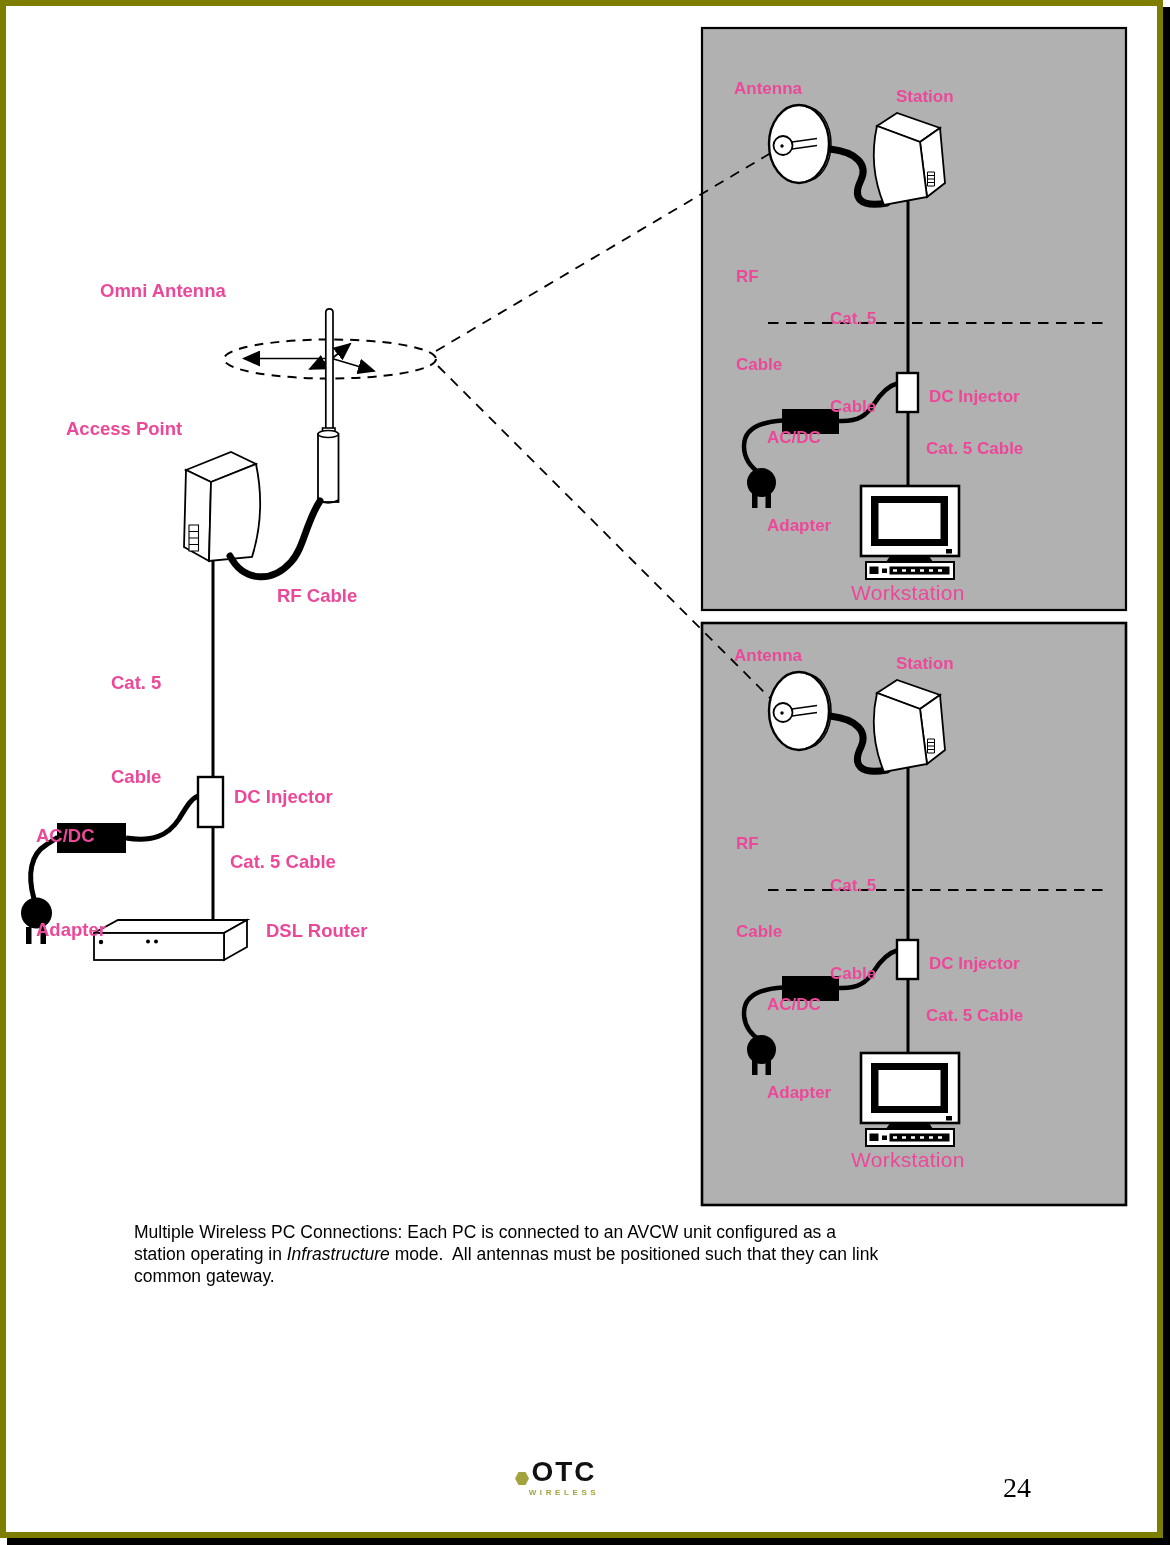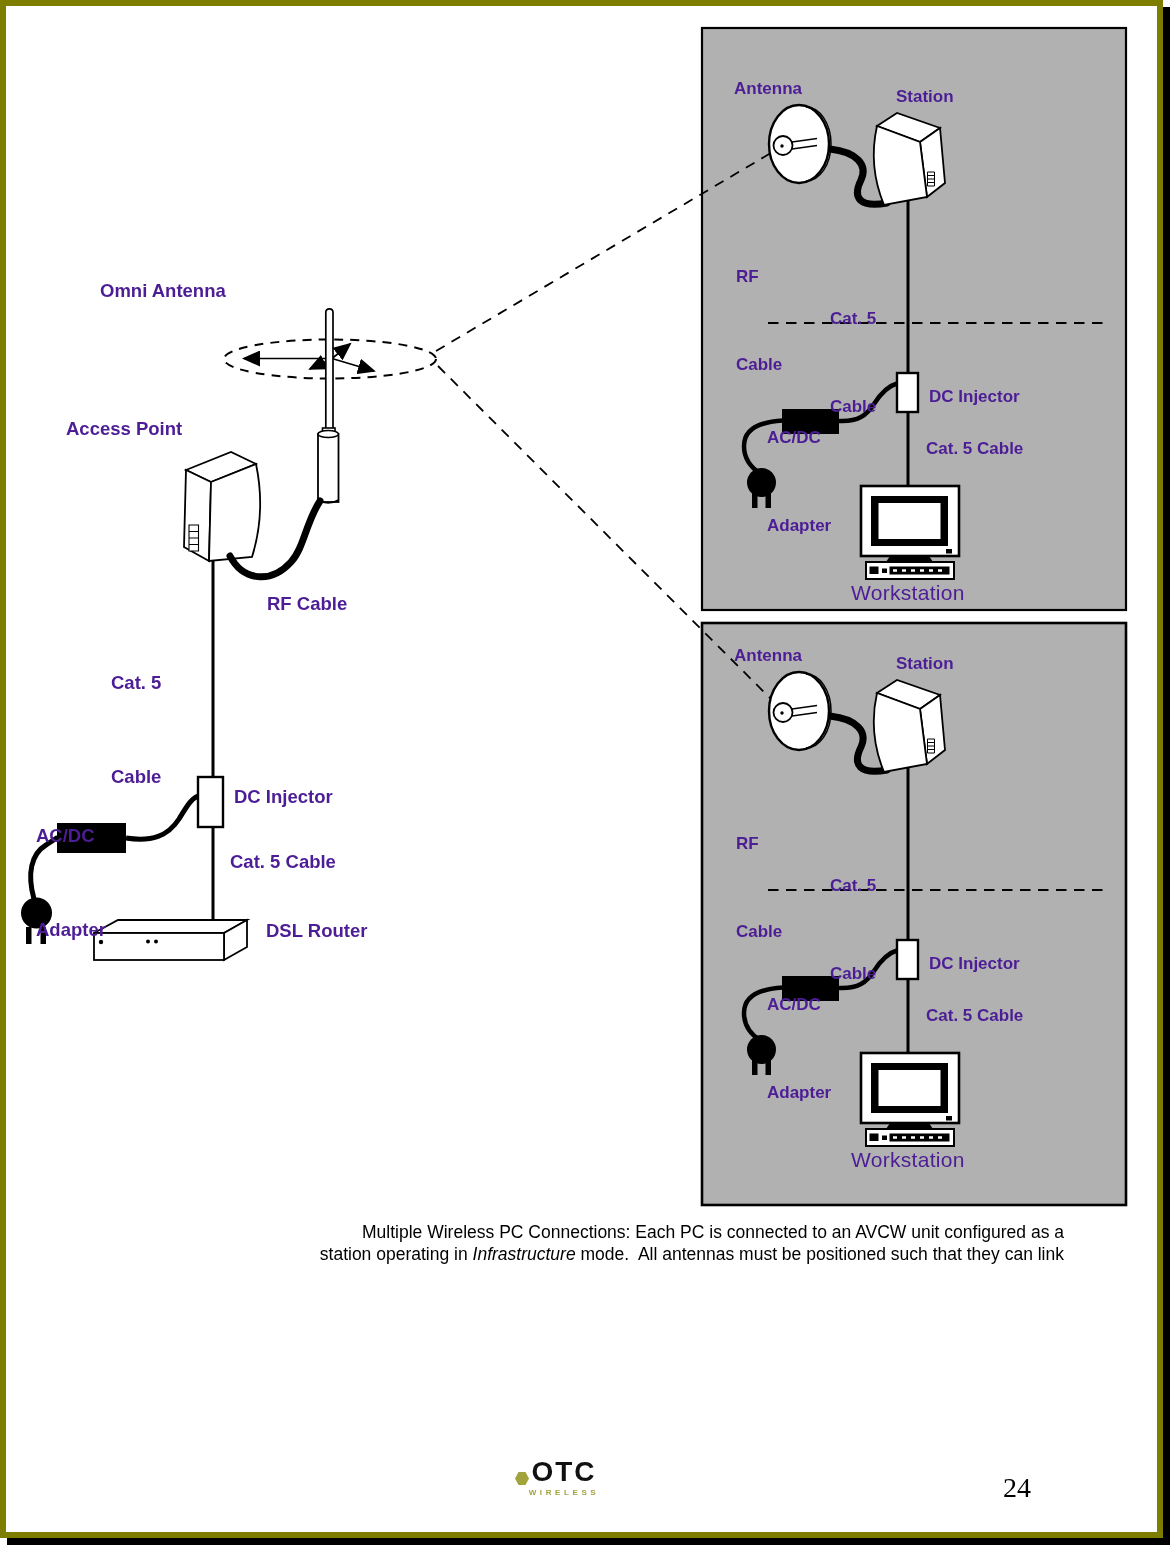--- a/index.html
+++ b/index.html
@@ -1,27 +1,27 @@
 <!DOCTYPE html>
 <html><head>
 <meta charset="utf-8">
 <style>
   html,body{margin:0;padding:0;background:#fff;}
   #stage{position:relative;width:1170px;height:1545px;background:#fff;overflow:hidden;
          font-family:"Liberation Sans",sans-serif;}
   #pageframe{position:absolute;left:0;top:0;width:1151px;height:1526px;
              border:6px solid #7d7d00;box-shadow:7px 7px 0 #000;background:#fff;}
   svg{position:absolute;left:0;top:0;}
-  .lbl{position:absolute;color:#4c1d95;font-weight:bold;font-size:17px;line-height:20px;white-space:pre;}
+  .lbl{position:absolute;color:#ec4899;font-weight:bold;font-size:17px;line-height:20px;white-space:pre;}
   .lbl-lg{font-size:18.5px;}
   .two-line span{display:block;margin-top:28px;}
   .ws{font-weight:normal;font-size:21px;letter-spacing:0.3px;}
   .caption{position:absolute;left:134px;top:1222px;width:930px;color:#000;
            font-size:17.5px;line-height:21.8px;font-weight:normal;}
-  .cap-line{white-space:pre;text-align:right;}
+  .cap-line{white-space:pre;}
   .cap-line .ital{font-style:italic;}
   .pagenum{position:absolute;left:1003px;top:1472px;font-family:"Liberation Serif",serif;
            font-size:28px;color:#000;}
   .logo{position:absolute;left:506px;top:1458px;width:116px;text-align:center;}
   .logo-otc{position:relative;font-weight:bold;font-size:28px;letter-spacing:2px;color:#111;line-height:28px;}
   .logo-otc .hex{position:absolute;left:9px;bottom:1px;width:14px;height:13px;background:#a3a33e;
            clip-path:polygon(25% 0,75% 0,100% 50%,75% 100%,25% 100%,0 50%);}
   .logo-sub{margin-top:2px;font-weight:bold;font-size:8px;letter-spacing:3.6px;color:#a3a33e;}
 </style>
 </head>
@@ -171,21 +171,21 @@
       </g>
     </g>
   </svg>
 
   <div class="lbl lbl-lg" style="left:100px;top:281px;">Omni Antenna</div>
   <div class="lbl lbl-lg" style="left:66px;top:419px;">Access Point</div>
   <div class="lbl lbl-lg two-line" style="left:111px;top:600px;line-height:22px;">
     <span>Cat. 5</span>
     <span>Cable</span>
   </div>
-  <div class="lbl lbl-lg" style="left:267px;top:586px;margin-top:8px;">RF Cable</div>
+  <div class="lbl lbl-lg" style="left:277px;top:586px;">RF Cable</div>
   <div class="lbl lbl-lg two-line" style="left:36px;top:753px;line-height:22px;">
     <span>AC/DC</span>
     <span>Adapter</span>
   </div>
   <div class="lbl lbl-lg" style="left:234px;top:787px;">DC Injector</div>
   <div class="lbl lbl-lg" style="left:230px;top:852px;">Cat. 5 Cable</div>
   <div class="lbl lbl-lg" style="left:266px;top:921px;">DSL Router</div>
 
   <div class="lbl" style="left:734px;top:79px;">Antenna</div>
   <div class="lbl" style="left:896px;top:87px;">Station</div>
@@ -219,20 +219,21 @@
     <span>AC/DC</span>
     <span>Adapter</span>
   </div>
   <div class="lbl" style="left:929px;top:954px;">DC Injector</div>
   <div class="lbl" style="left:926px;top:1006px;">Cat. 5 Cable</div>
   <div class="lbl ws" style="left:851px;top:1150px;">Workstation</div>
 
   <div class="caption">
     <div class="cap-line">Multiple Wireless PC Connections: Each PC is connected to an AVCW unit configured as a</div>
     <div class="cap-line"><span>station operating in </span><span class="ital">Infrastructure</span><span> mode.  All antennas must be positioned such that they can link</span></div>
+    <div class="cap-line">common gateway.</div>
   </div>
 
   <div class="pagenum">24</div>
   <div class="logo">
     <div class="logo-otc">
       <span class="hex"></span>
       <span>OTC</span>
     </div>
     <div class="logo-sub">WIRELESS</div>
   </div>

